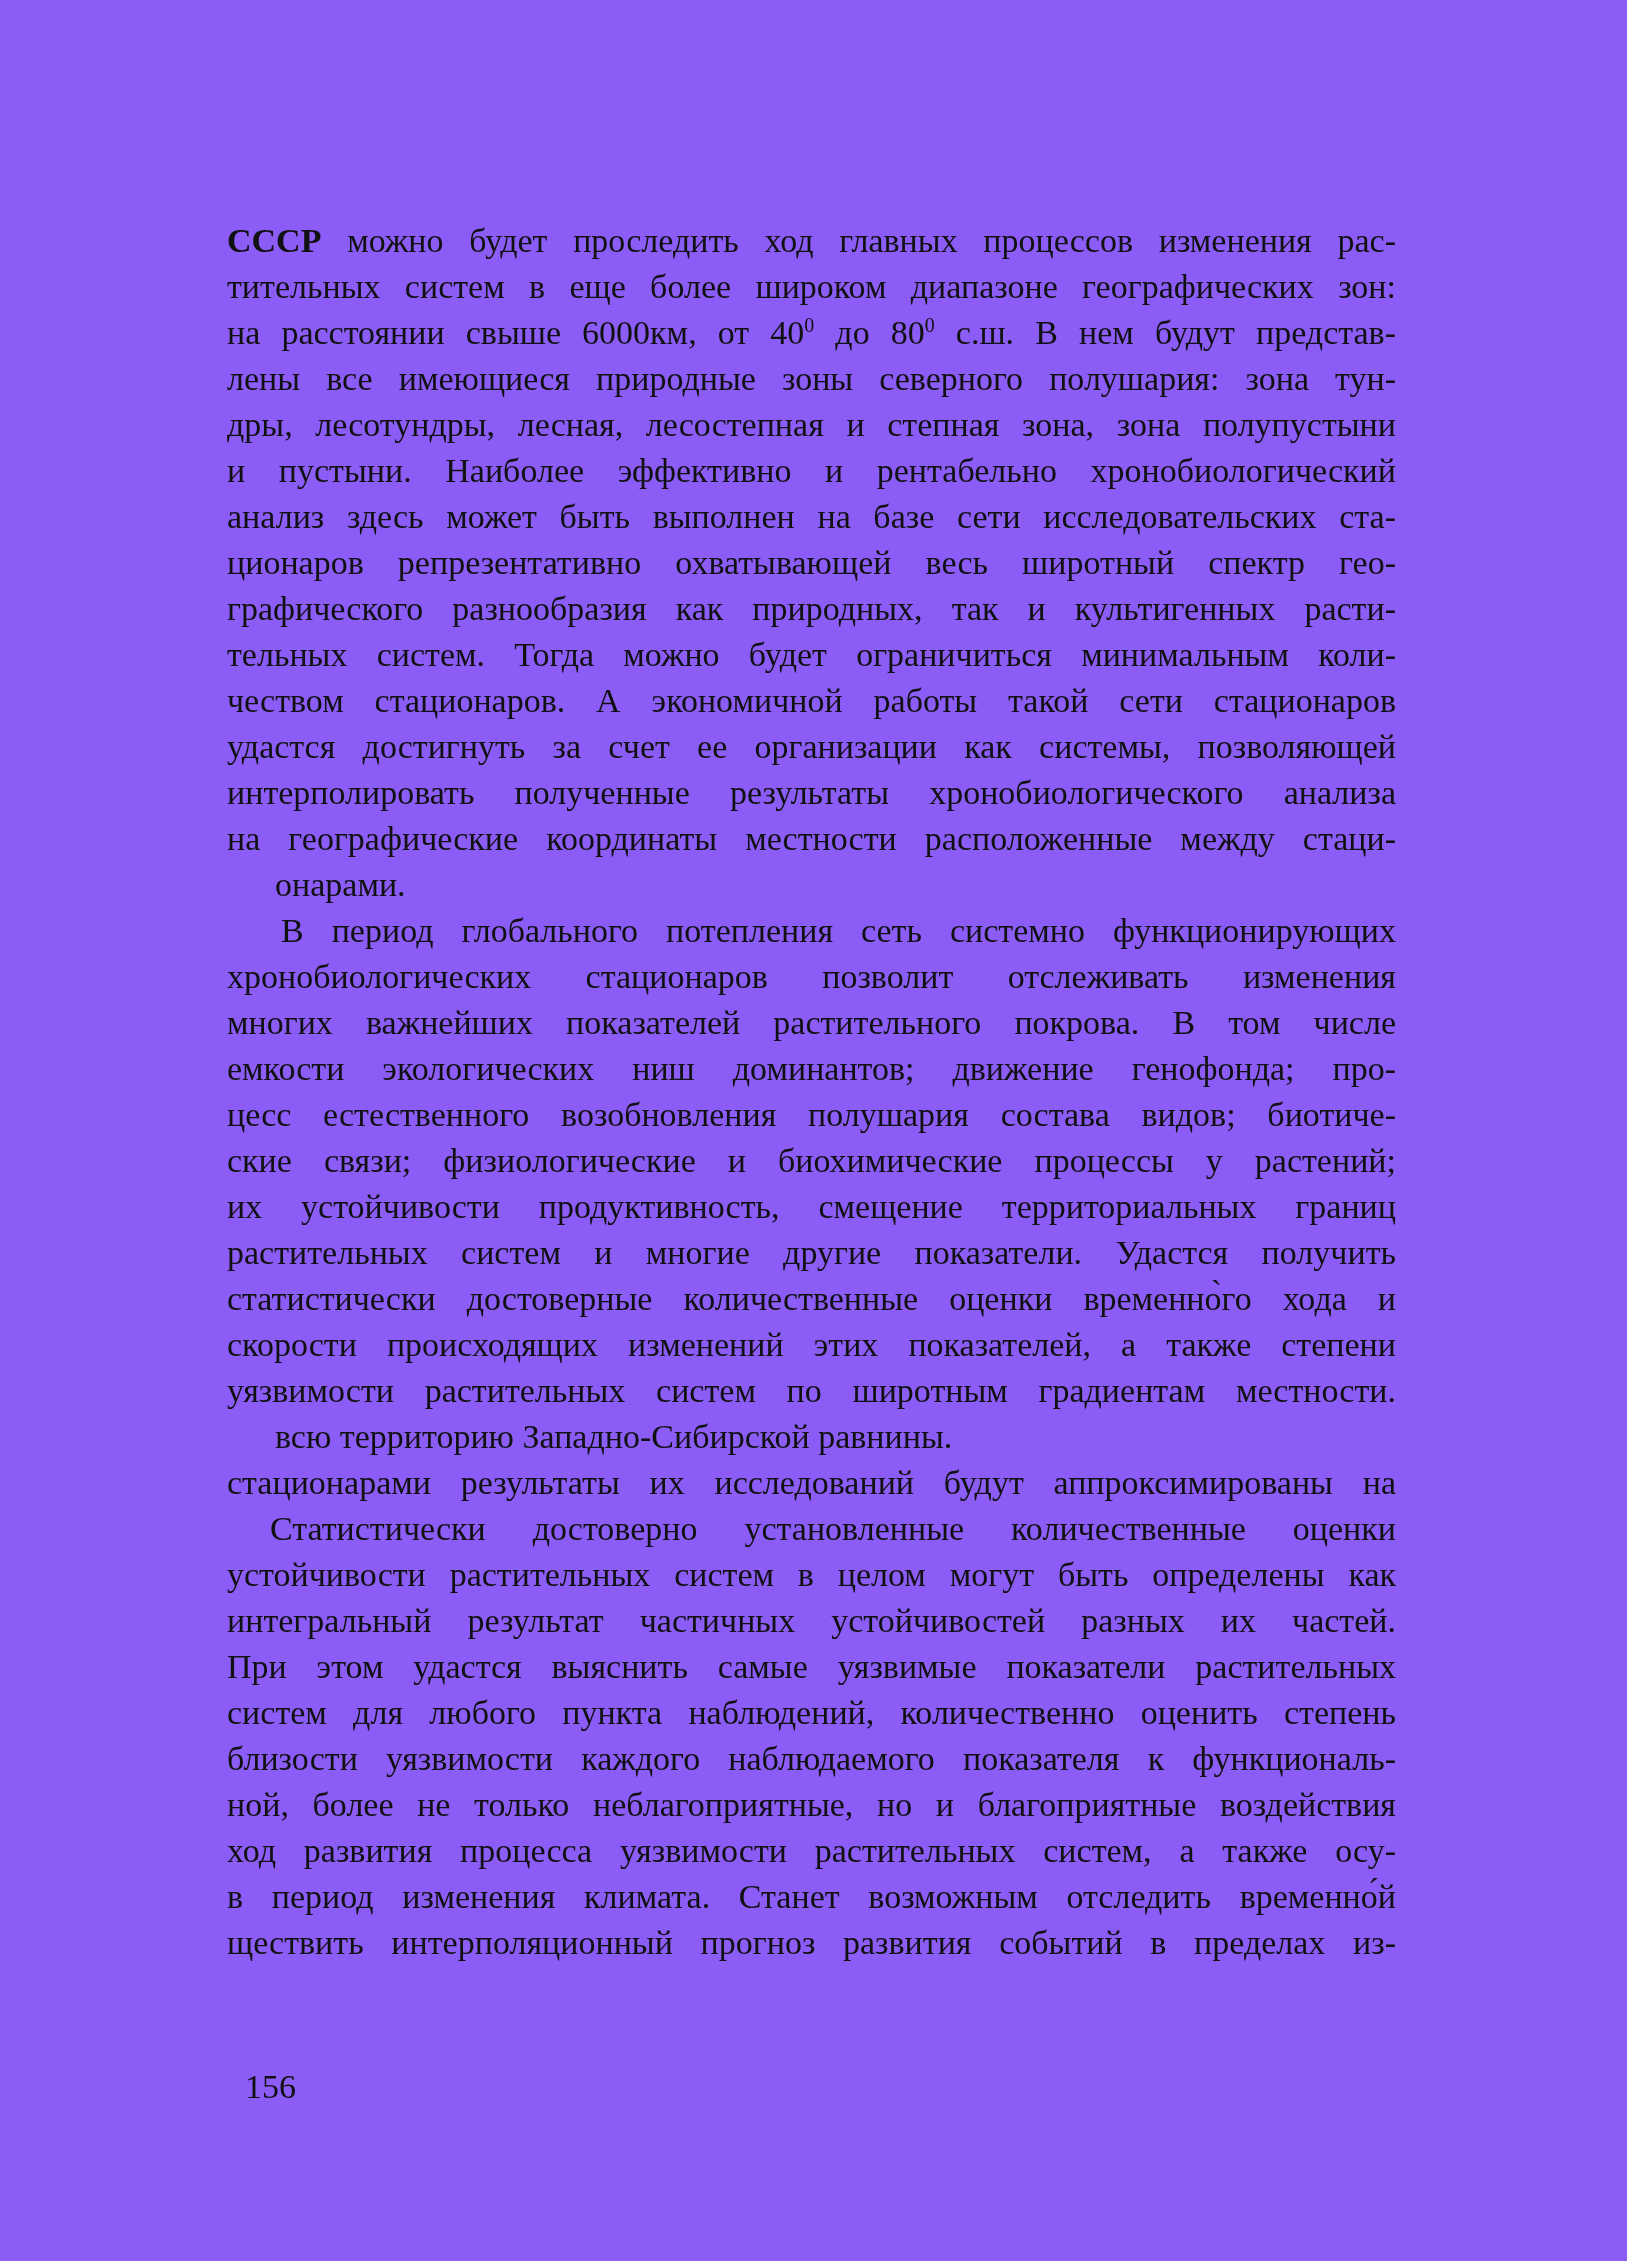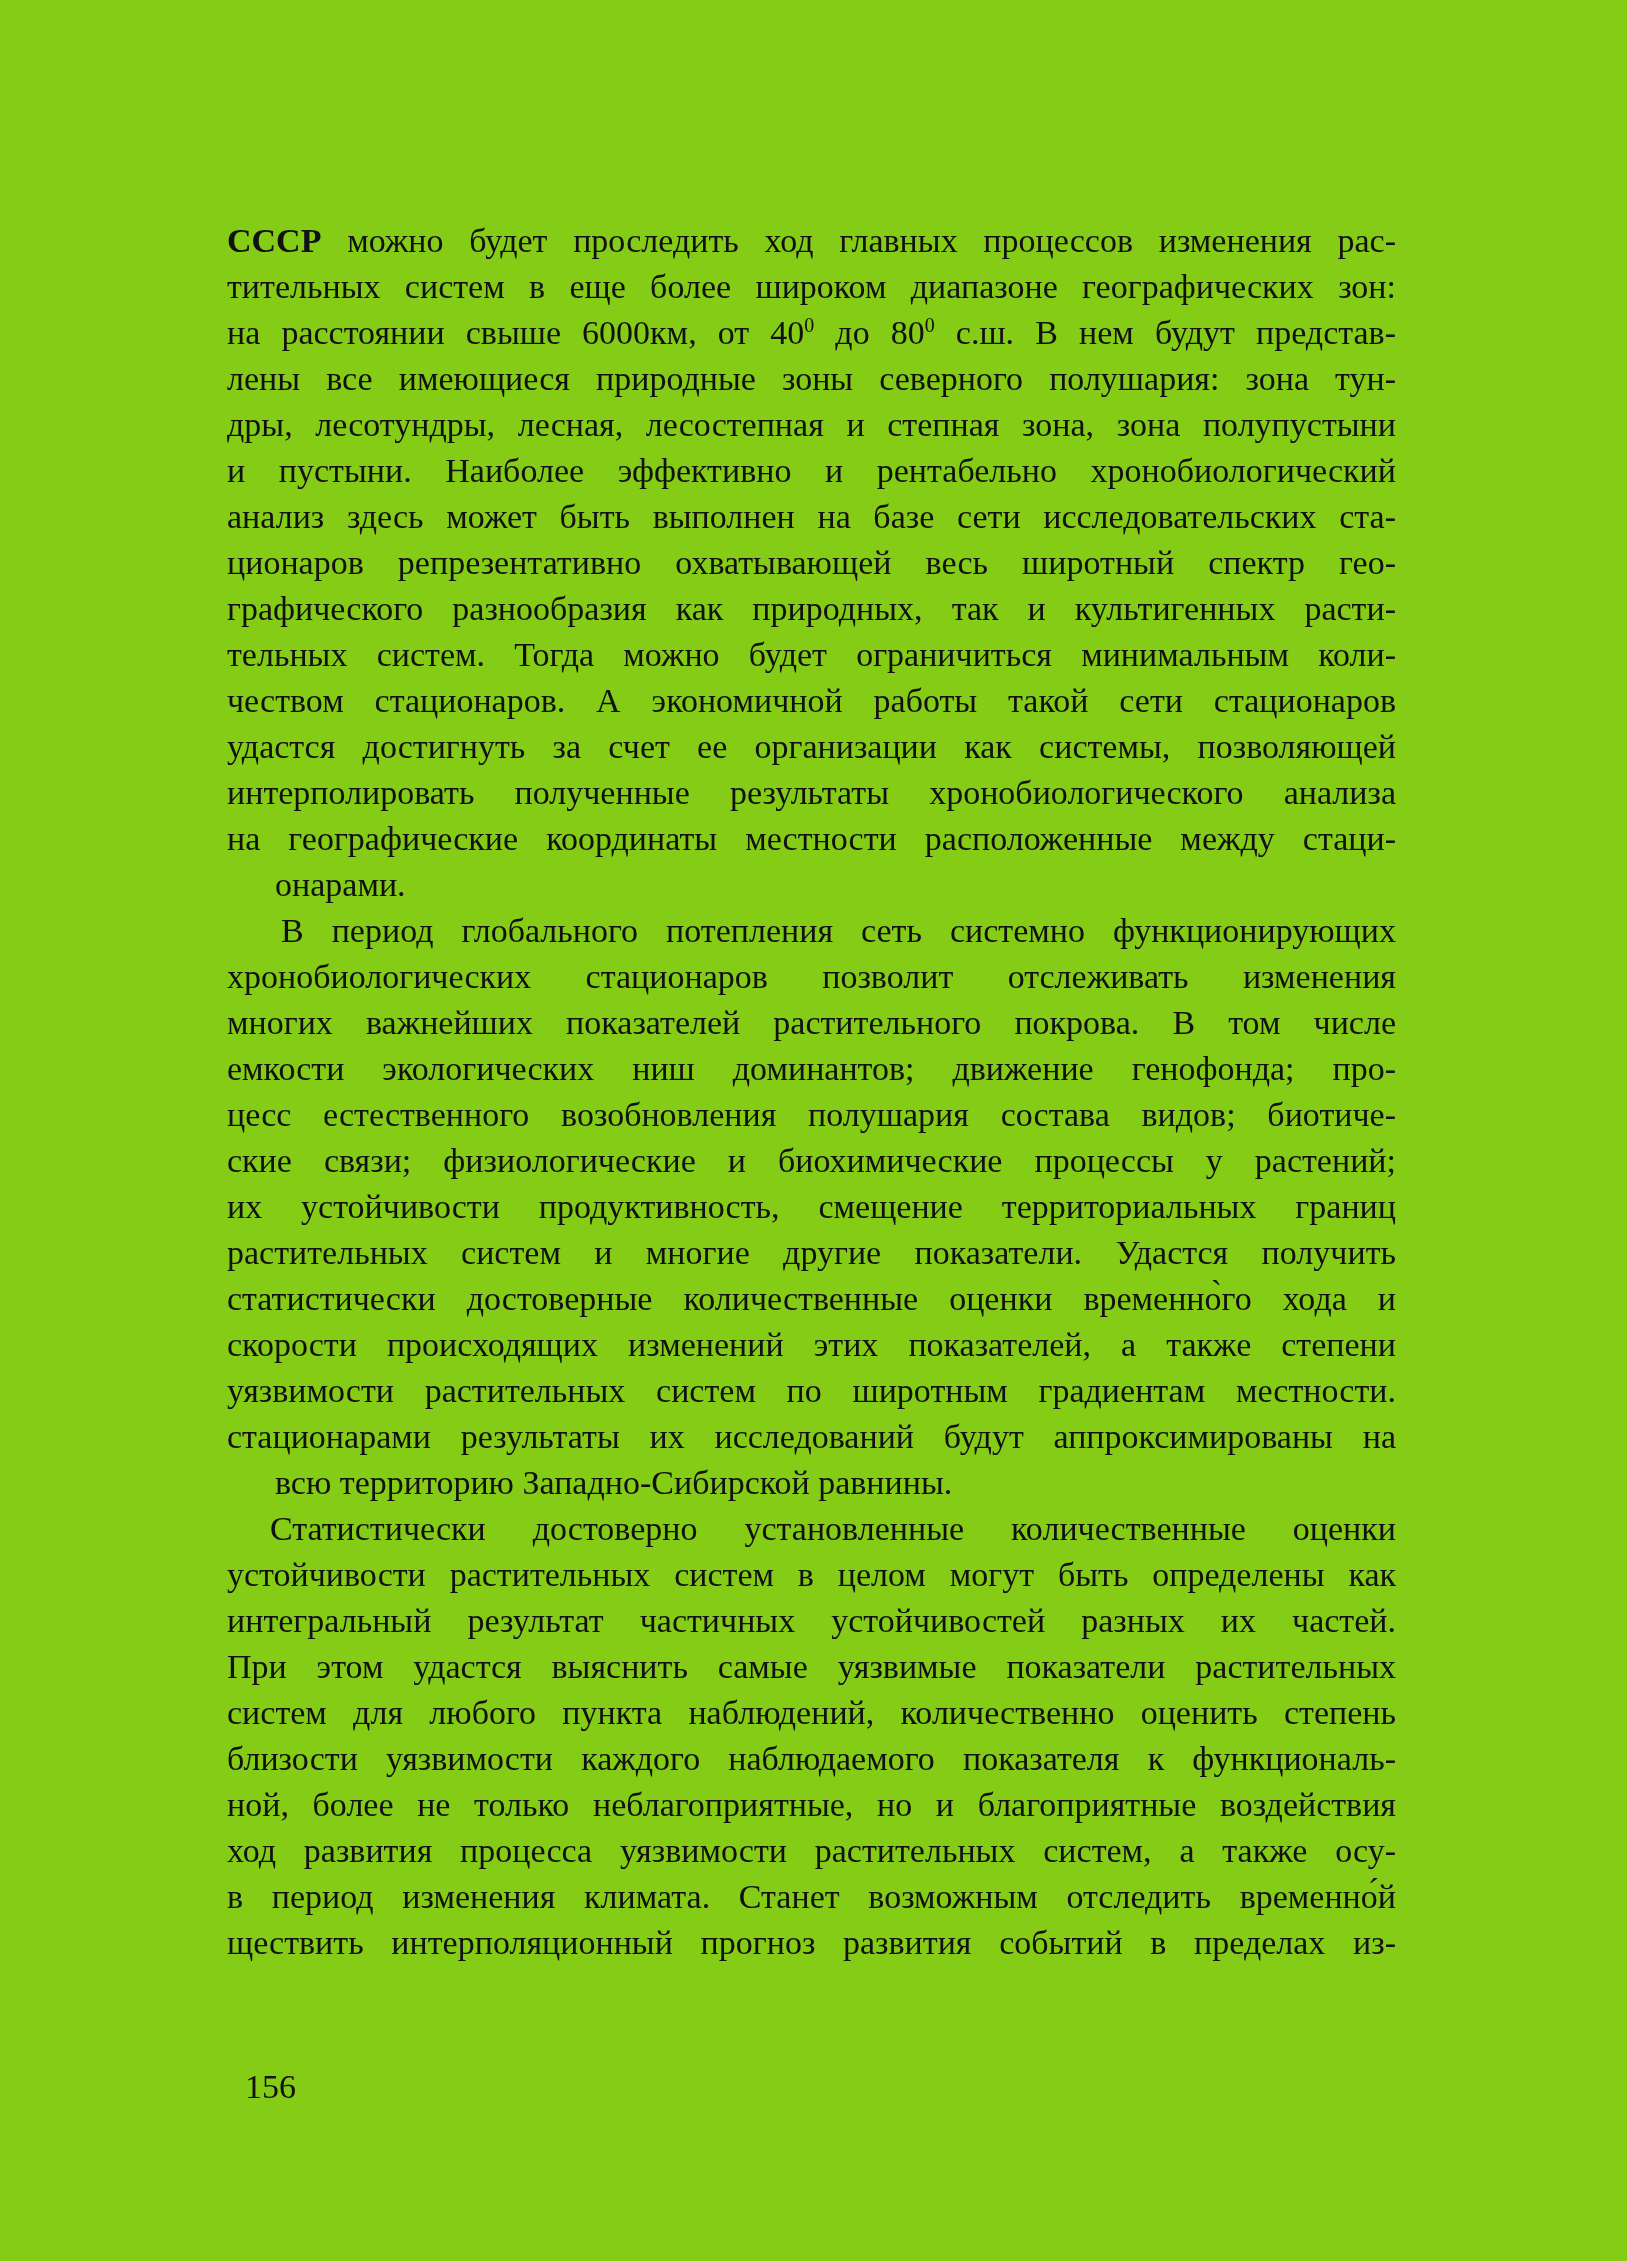--- a/index.html
+++ b/index.html
@@ -1,19 +1,19 @@
 <!DOCTYPE html>
 <html style="font-size:12.3px"><head>
 <meta charset="utf-8">
 <style>
   html, body { margin: 0; padding: 0; background: #ffffff; }
   body { width: 1628px; height: 2261px; position: relative; overflow: hidden; }
   .page {
     position: absolute; left: 0; top: 0; width: 1628px; height: 2261px;
-    background: #84cc16; color: #111111;
+    background: #8b5cf6; color: #111111;
     font-family: "Liberation Serif", "DejaVu Serif", serif;
   }
   .text-block {
     position: absolute; left: 227px; top: 218px; width: 1169px;
     font-size: 34px; line-height: 46px;
   }
   .line {
     display: block; height: 46px; white-space: nowrap;
     text-align: justify; text-align-last: justify;
     overflow: visible;
@@ -57,22 +57,22 @@
       <span class="line">хронобиологических стационаров позволит отслеживать изменения</span>
       <span class="line">многих важнейших показателей растительного покрова. В том числе</span>
       <span class="line">емкости экологических ниш доминантов; движение генофонда; про-</span>
       <span class="line">цесс естественного возобновления полушария состава видов; биотиче-</span>
       <span class="line">ские связи; физиологические и биохимические процессы у растений;</span>
       <span class="line">их устойчивости продуктивность, смещение территориальных границ</span>
       <span class="line">растительных систем и многие другие показатели. Удастся получить</span>
       <span class="line">статистически достоверные количественные оценки временно̀го хода и</span>
       <span class="line">скорости происходящих изменений этих показателей, а также  степени</span>
       <span class="line">уязвимости растительных систем по широтным градиентам местности.</span>
+      <span class="line last">всю территорию Западно-Сибирской равнины.</span>
       <span class="line">стационарами результаты их исследований будут аппроксимированы на</span>
-      <span class="line last">всю территорию Западно-Сибирской равнины.</span>
     </div>
 
     <div class="paragraph">
       <span class="line indent-3">Статистически достоверно установленные количественные оценки</span>
       <span class="line">устойчивости растительных систем в целом могут быть определены как</span>
       <span class="line">интегральный результат частичных устойчивостей разных их частей.</span>
       <span class="line">При этом удастся выяснить самые уязвимые показатели растительных</span>
       <span class="line">систем для любого пункта наблюдений, количественно оценить степень</span>
       <span class="line">близости уязвимости каждого наблюдаемого показателя к функциональ-</span>
       <span class="line">ной, более не только неблагоприятные, но и благоприятные воздействия</span>

